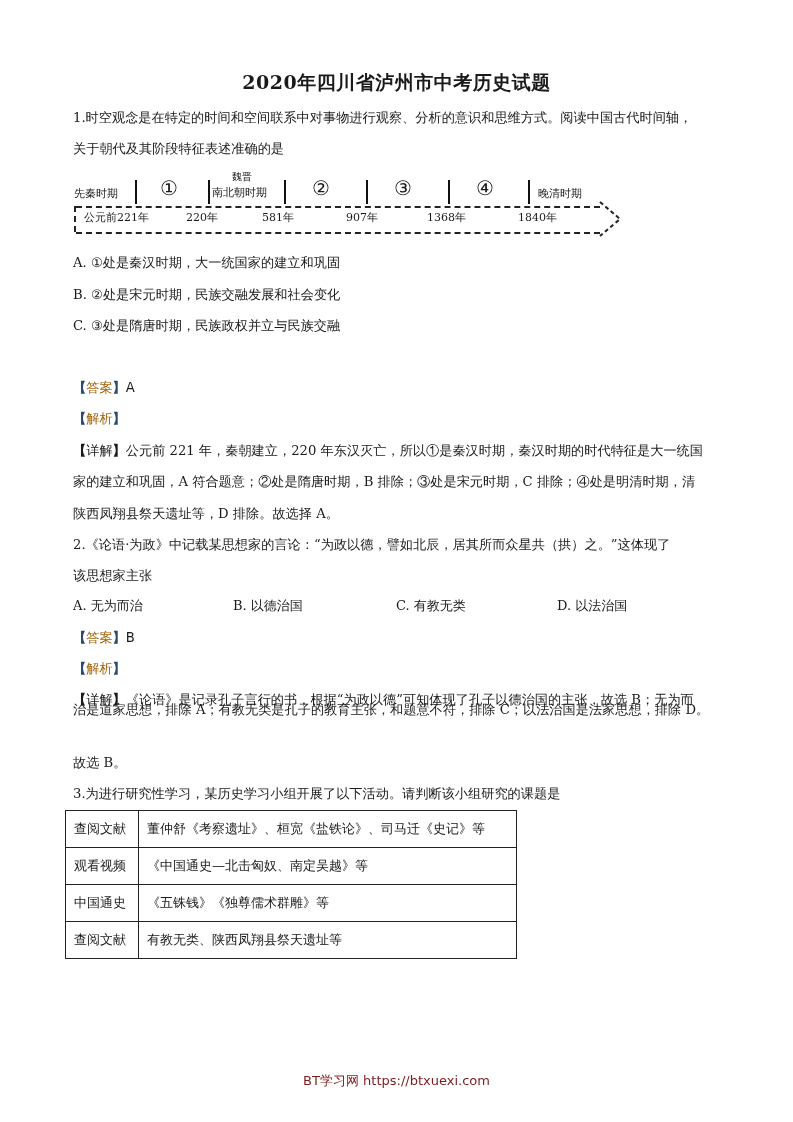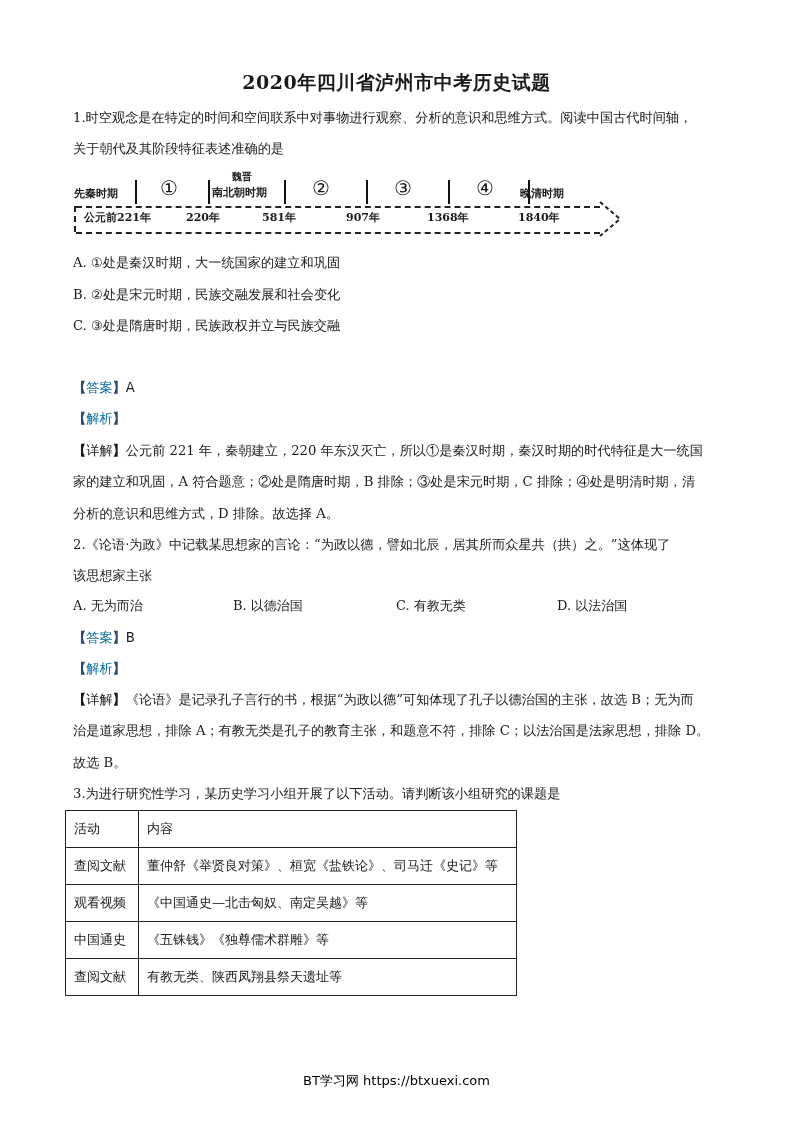--- a/index.html
+++ b/index.html
@@ -2,44 +2,44 @@
 <html><head>
 <meta charset="utf-8">
 <style>
   html, body { margin: 0; padding: 0; background: #ffffff; }
   body { width: 793px; height: 1122px; position: relative; overflow: hidden;
          font-family: "DejaVu Serif", "Liberation Serif", serif; color: #1a1a1a; }
   .page { position: absolute; left: 0; top: 0; width: 793px; height: 828px; }
   .title { position: absolute; left: 0; width: 793px; top: 70px; text-align: center;
            font-size: 19px; font-weight: bold; letter-spacing: 0.5px; }
   .line { position: absolute; left: 73px; font-size: 13.2px; white-space: nowrap; line-height: 20px; }
-  .tag { color: #0369a1; }
+  .tag { color: #a16207; }
   .tag-bracket { color: #2a4a6e; font-weight: bold; }
   .ans-val { font-family: "DejaVu Sans", "Liberation Sans", sans-serif; }
   .opt-row { position: absolute; left: 73px; width: 640px; top: 597px; font-size: 13px; }
   .opt-row span { position: absolute; white-space: nowrap; }
 
   
   .timeline { position: absolute; left: 72px; top: 172px; width: 560px; height: 70px; }
   .tl-box { position: absolute; left: 4px; top: 34px; width: 524px; height: 24px;
             border-top: 2px dashed #222; border-bottom: 2px dashed #222; }
   .tl-left { position: absolute; left: 2px; top: 34px; height: 26px; border-left: 2px dashed #222; }
   .tl-arrow { position: absolute; left: 526px; top: 28px; }
   .tl-tick { position: absolute; top: 8px; width: 2px; height: 24px; background: #111; }
-  .tl-period { position: absolute; top: 10px; font-size: 11px; font-weight: bold; white-space: nowrap; }
+  .tl-period { position: absolute; top: 10px; font-size: 11px; font-weight: normal; white-space: nowrap; }
   .tl-circle { position: absolute; top: 4px; font-size: 20px; }
-  .tl-year { position: absolute; top: 38px; font-size: 11px; font-weight: bold; white-space: nowrap; }
+  .tl-year { position: absolute; top: 38px; font-size: 11px; font-weight: normal; white-space: nowrap; }
 
   table.activities { position: absolute; left: 65px; top: 810px; width: 452px; border-collapse: collapse;
                      font-size: 13px; }
   table.activities td { border: 1px solid #222; height: 36px; padding: 0 8px; vertical-align: middle; }
   table.activities td.c1 { width: 56px; }
 
   .footer { position: absolute; left: 0; width: 793px; top: 1072px; text-align: center;
-            font-family: "DejaVu Sans", "Liberation Sans", sans-serif; font-size: 13px; color: #000000; }
+            font-family: "DejaVu Sans", "Liberation Sans", sans-serif; font-size: 13px; color: #7f1d1d; }
 </style>
 </head>
 <body>
 
 <div class="page">
 
   <div class="title">2020年四川省泸州市中考历史试题</div>
 
   <div class="line" style="top:108px">1.时空观念是在特定的时间和空间联系中对事物进行观察、分析的意识和思维方式。阅读中国古代时间轴，</div>
   <div class="line" style="top:139px">关于朝代及其阶段特征表述准确的是</div>
@@ -57,21 +57,21 @@
     <div class="tl-tick" style="left:136px"></div>
     <span class="tl-period" style="left:160px; top:-2px; font-size:10px">魏晋</span>
     <span class="tl-period" style="left:140px; top:13px">南北朝时期</span>
     <div class="tl-tick" style="left:212px"></div>
     <span class="tl-circle" style="left:240px">②</span>
     <div class="tl-tick" style="left:294px"></div>
     <span class="tl-circle" style="left:322px">③</span>
     <div class="tl-tick" style="left:376px"></div>
     <span class="tl-circle" style="left:404px">④</span>
     <div class="tl-tick" style="left:456px"></div>
-    <span class="tl-period" style="left:448px; top:14px">晚清时期</span>
+    <span class="tl-period" style="left:466px; top:14px">晚清时期</span>
 
     <span class="tl-year" style="left:12px">公元前221年</span>
     <span class="tl-year" style="left:114px">220年</span>
     <span class="tl-year" style="left:190px">581年</span>
     <span class="tl-year" style="left:274px">907年</span>
     <span class="tl-year" style="left:355px">1368年</span>
     <span class="tl-year" style="left:446px">1840年</span>
   </div>
 
   <div class="line" style="top:253px">A. ①处是秦汉时期，大一统国家的建立和巩固</div>
@@ -81,54 +81,50 @@
   <div class="line" style="top:378px">
     <span class="tag-bracket">【</span><span class="tag">答案</span><span class="tag-bracket">】</span><span class="ans-val">A</span>
   </div>
   <div class="line" style="top:409px">
     <span class="tag-bracket">【</span><span class="tag">解析</span><span class="tag-bracket">】</span>
   </div>
   <div class="line" style="top:441px">
     <span style="font-weight:bold">【</span><span>详解</span><span style="font-weight:bold">】</span><span>公元前 221 年，秦朝建立，220 年东汉灭亡，所以①是秦汉时期，秦汉时期的时代特征是大一统国</span>
   </div>
   <div class="line" style="top:472px">家的建立和巩固，A 符合题意；②处是隋唐时期，B 排除；③处是宋元时期，C 排除；④处是明清时期，清</div>
-  <div class="line" style="top:504px">分析的意识和思维方式，D 排除。故选择 A。</div>
+  <div class="line" style="top:504px">陕西凤翔县祭天遗址等，D 排除。故选择 A。</div>
 
   <div class="line" style="top:535px">2.《论语·为政》中记载某思想家的言论：“为政以德，譬如北辰，居其所而众星共（拱）之。”这体现了</div>
   <div class="line" style="top:566px">该思想家主张</div>
   <div class="opt-row">
     <span style="left:0">A.  无为而治</span>
     <span style="left:160px">B.  以德治国</span>
     <span style="left:323px">C.  有教无类</span>
     <span style="left:484px">D.  以法治国</span>
   </div>
 
   <div class="line" style="top:628px">
     <span class="tag-bracket">【</span><span class="tag">答案</span><span class="tag-bracket">】</span><span class="ans-val">B</span>
   </div>
   <div class="line" style="top:659px">
     <span class="tag-bracket">【</span><span class="tag">解析</span><span class="tag-bracket">】</span>
   </div>
   <div class="line" style="top:690px">
     <span style="font-weight:bold">【</span><span>详解</span><span style="font-weight:bold">】</span><span>《论语》是记录孔子言行的书，根据“为政以德”可知体现了孔子以德治国的主张，故选 B；无为而</span>
   </div>
-  <div class="line" style="top:721px">治是道家思想，排除 A；有教无类是孔子的教育主张，和题意不符，排除 C；以法治国是法家思想，排除 D。</div>
+  <div class="line" style="top:700px">治是道家思想，排除 A；有教无类是孔子的教育主张，和题意不符，排除 C；以法治国是法家思想，排除 D。</div>
   <div class="line" style="top:753px">故选 B。</div>
 
   <div class="line" style="top:784px">3.为进行研究性学习，某历史学习小组开展了以下活动。请判断该小组研究的课题是</div>
 
   <table class="activities">
     <tbody>
-        <tr>
-      <td class="c1">活动</td>
-      <td>内容</td>
-    </tr>
     <tr>
       <td class="c1">查阅文献</td>
-      <td>董仲舒《举贤良对策》、桓宽《盐铁论》、司马迁《史记》等</td>
+      <td>董仲舒《考察遗址》、桓宽《盐铁论》、司马迁《史记》等</td>
     </tr>
     <tr>
       <td class="c1">观看视频</td>
       <td>《中国通史—北击匈奴、南定吴越》等</td>
     </tr>
     <tr>
       <td class="c1">中国通史</td>
       <td>《五铢钱》《独尊儒术群雕》等</td>
     </tr>
     <tr>

